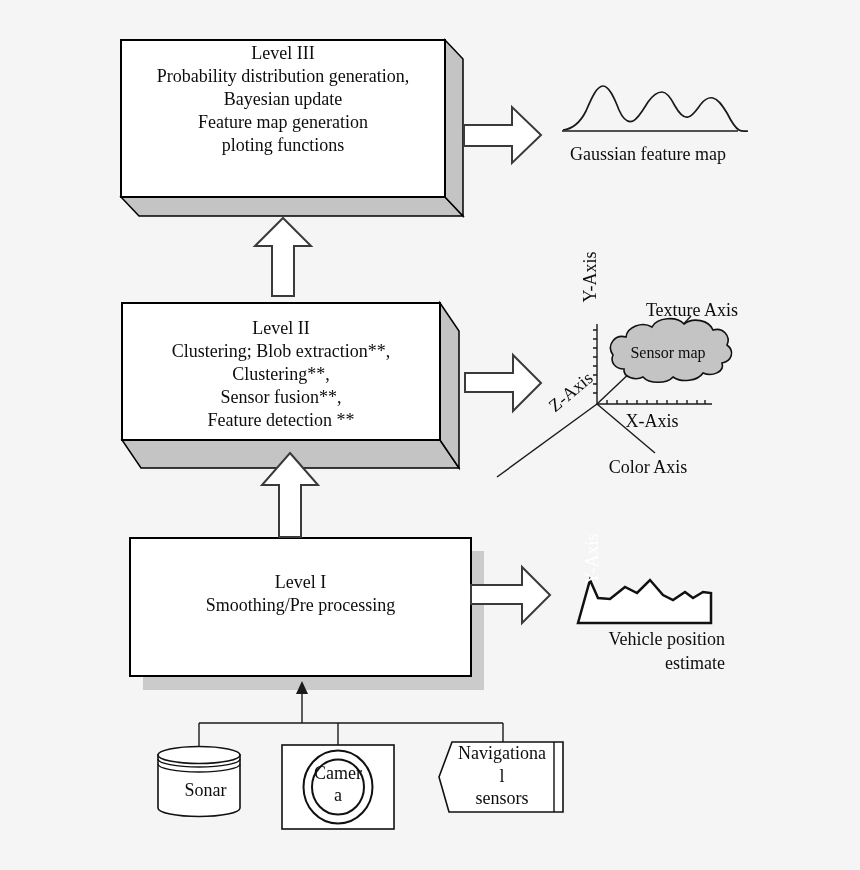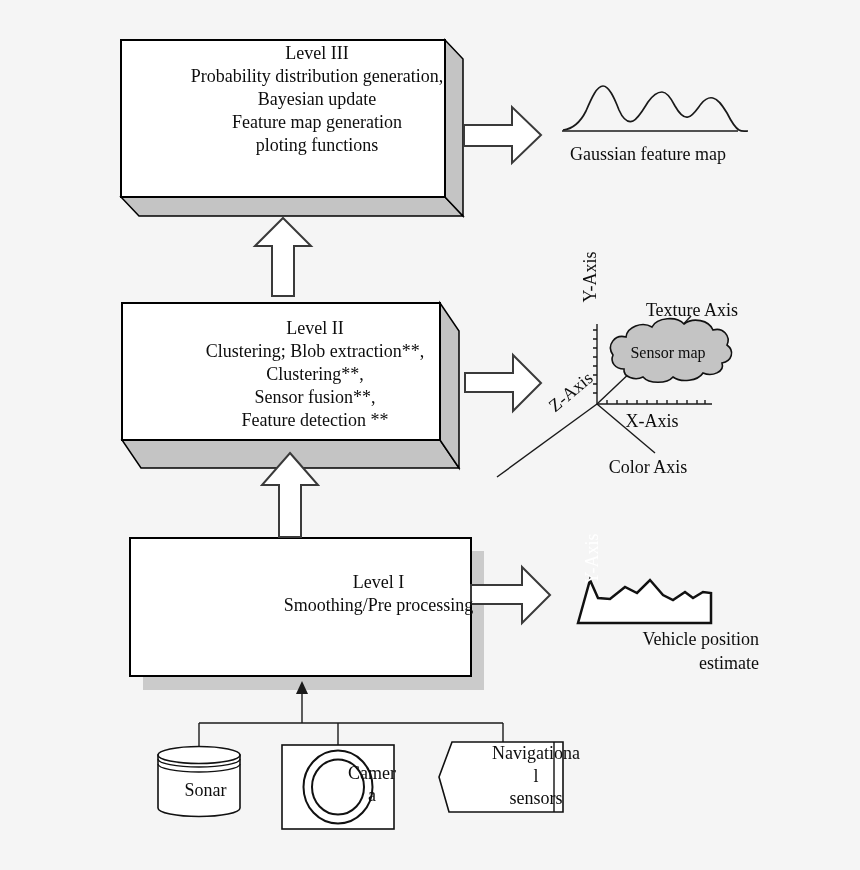--- a/index.html
+++ b/index.html
@@ -3,21 +3,21 @@
 <meta charset="utf-8">
 <style>
   html,body{margin:0;padding:0;}
   body{background:#f5f5f5;}
   .stage{
     position:relative;width:860px;height:870px;background:#f5f5f5;
     font-family:"Liberation Serif", serif;color:#0d0d0d;overflow:hidden;
   }
   .stage svg{position:absolute;left:0;top:0;}
   .txt{position:absolute;text-align:center;font-size:18px;line-height:23px;white-space:nowrap;}
-  .box-lines{display:flex;flex-direction:column;align-items:center;padding-left:34px;}
+  .box-lines{display:flex;flex-direction:column;align-items:center;}
   .rot90{transform:rotate(-90deg);transform-origin:center center;}
   .rotz{transform:rotate(-40deg);transform-origin:center center;}
   .ghost{color:#ffffff;}
   .small-lh{line-height:22px;}
 </style>
 </head>
 <body>
 
 <div class="stage">
 
@@ -114,21 +114,21 @@
   </div>
 
   <div class="txt box-lines" style="left:122px;top:317px;width:318px;justify-content:center;">
     <span>Level II</span>
     <span>Clustering; Blob extraction**,</span>
     <span>Clustering**,</span>
     <span>Sensor fusion**,</span>
     <span>Feature detection **</span>
   </div>
 
-  <div class="txt box-lines" style="left:130px;top:571px;width:341px;margin-left:44px;">
+  <div class="txt box-lines" style="left:130px;top:571px;width:341px;">
     <span>Level I</span>
     <span>Smoothing/Pre processing</span>
   </div>
 
   <div class="txt" style="left:558px;top:143px;width:180px;">Gaussian feature map</div>
 
   <div class="txt rot90" style="left:559px;top:267px;width:60px;height:20px;">Y-Axis</div>
 
   <div class="txt" style="left:637px;top:299px;width:110px;">Texture Axis</div>
 

